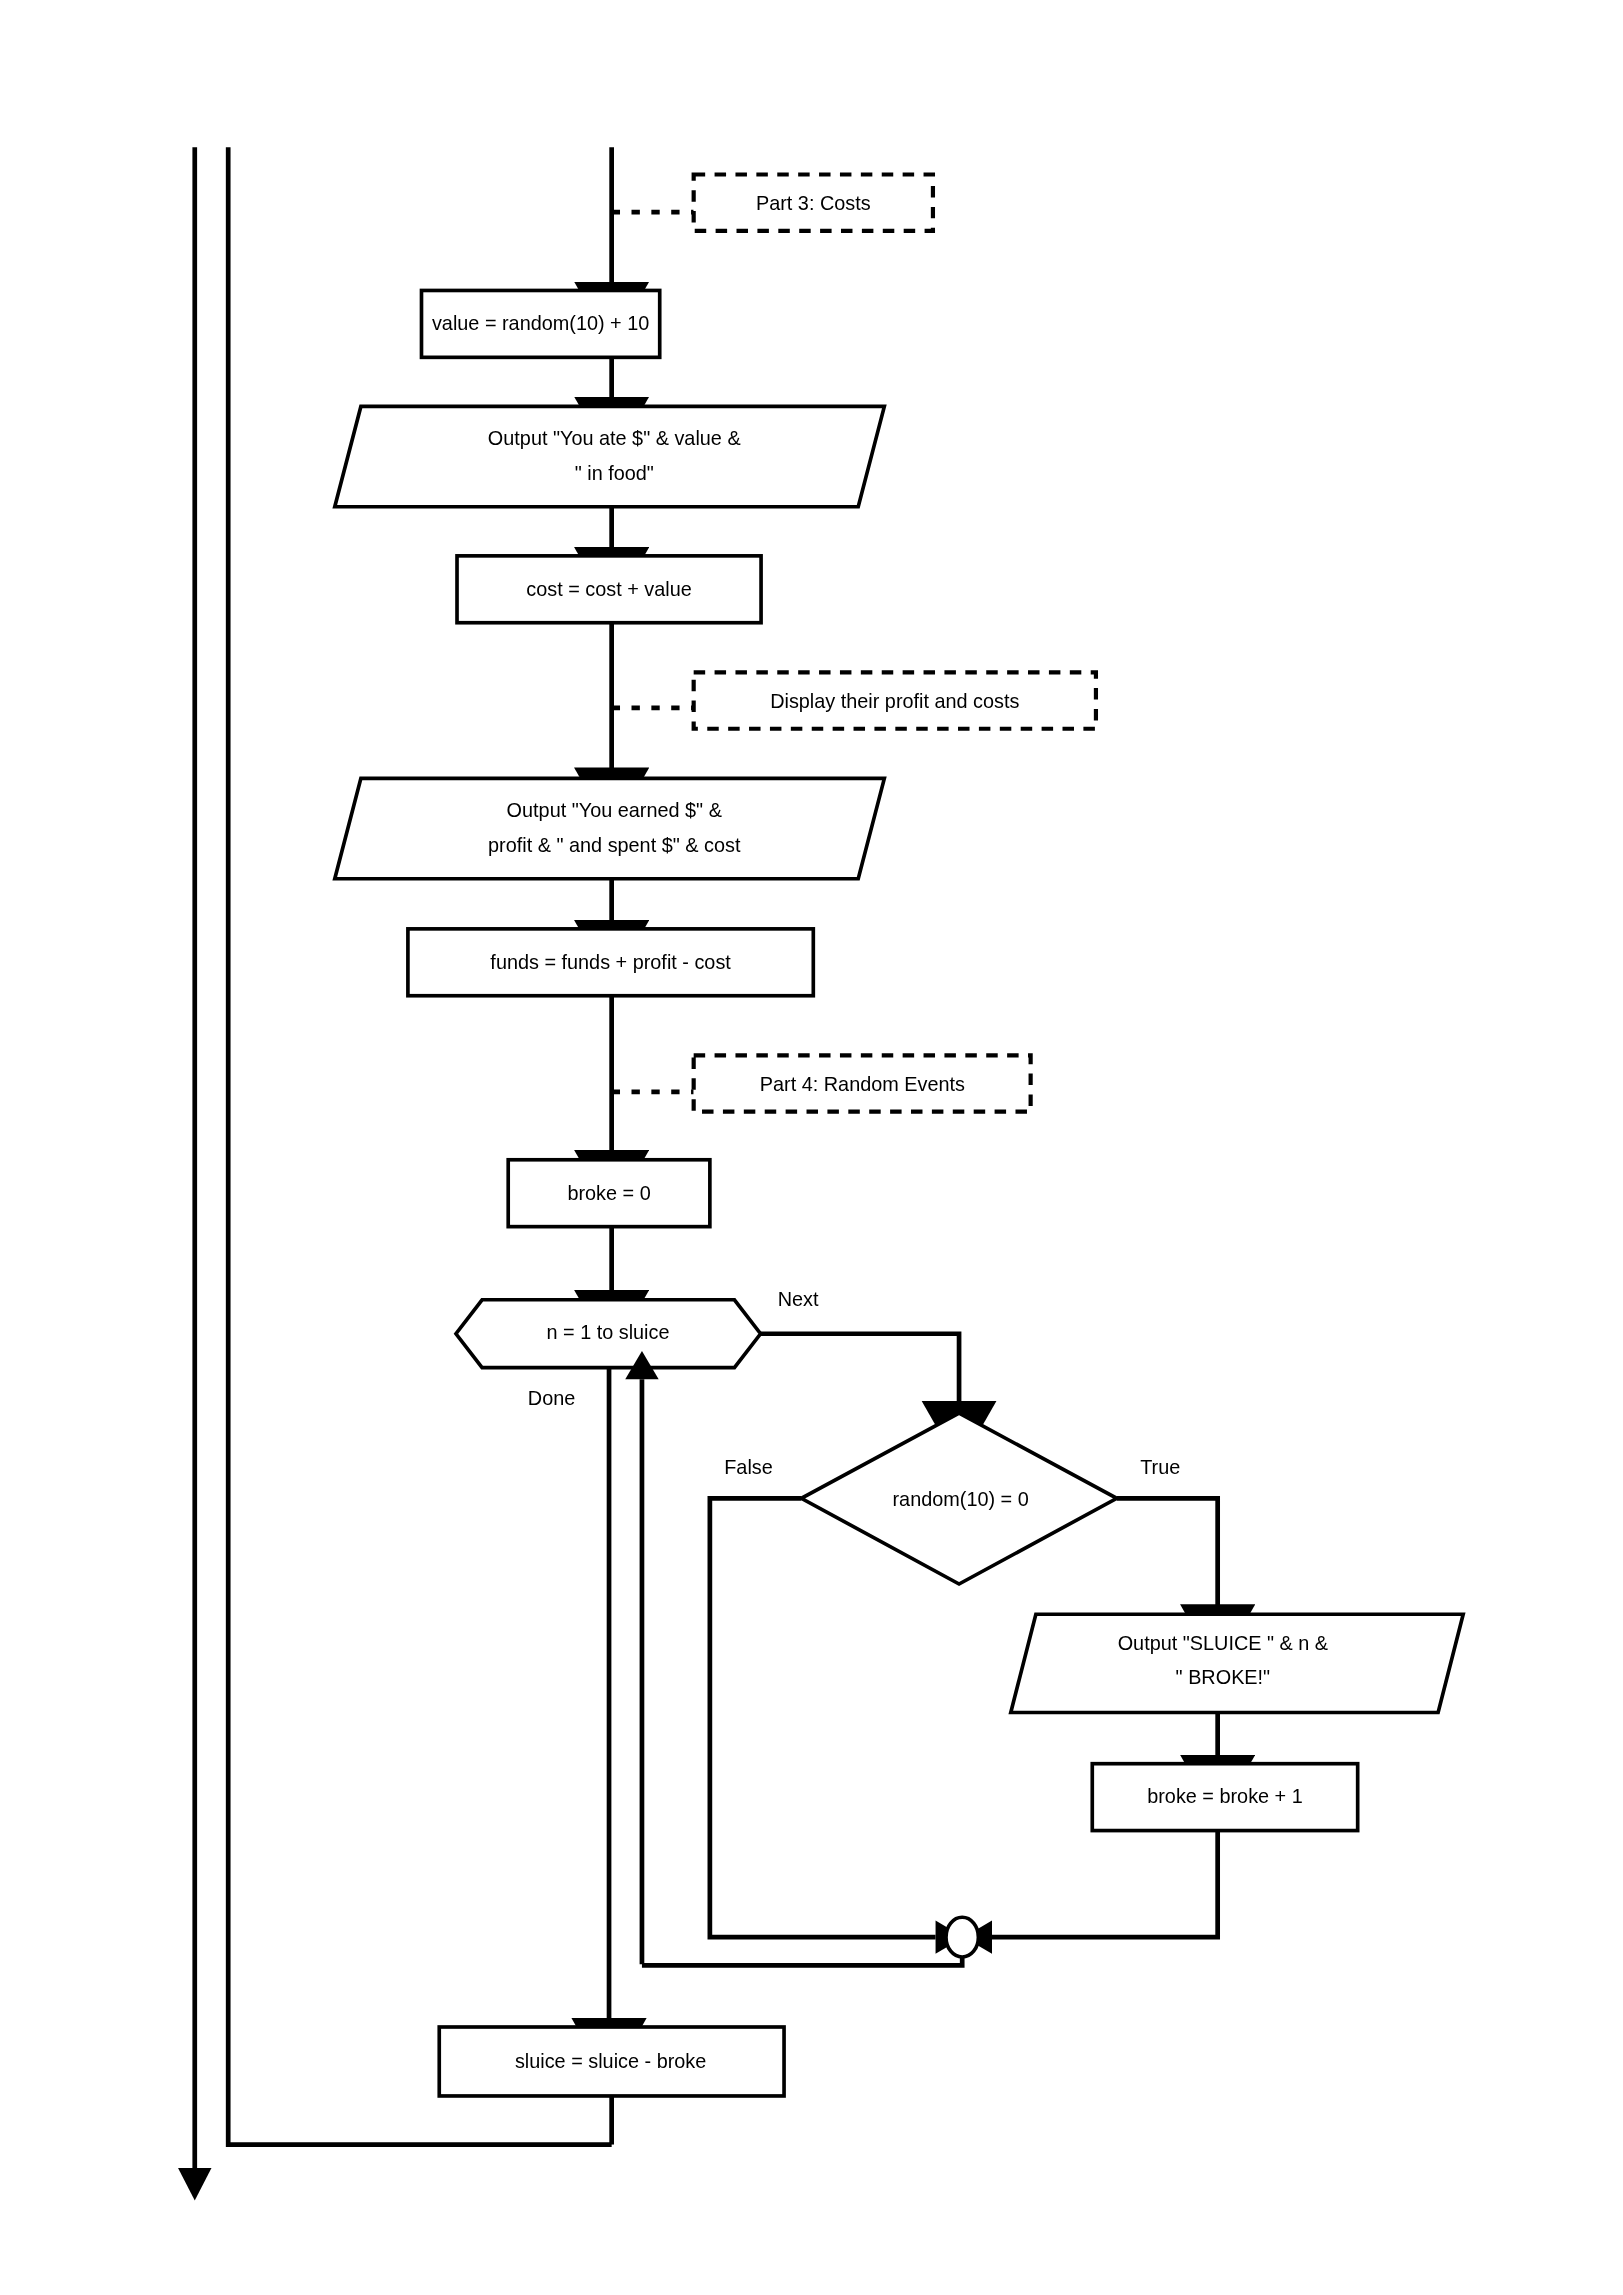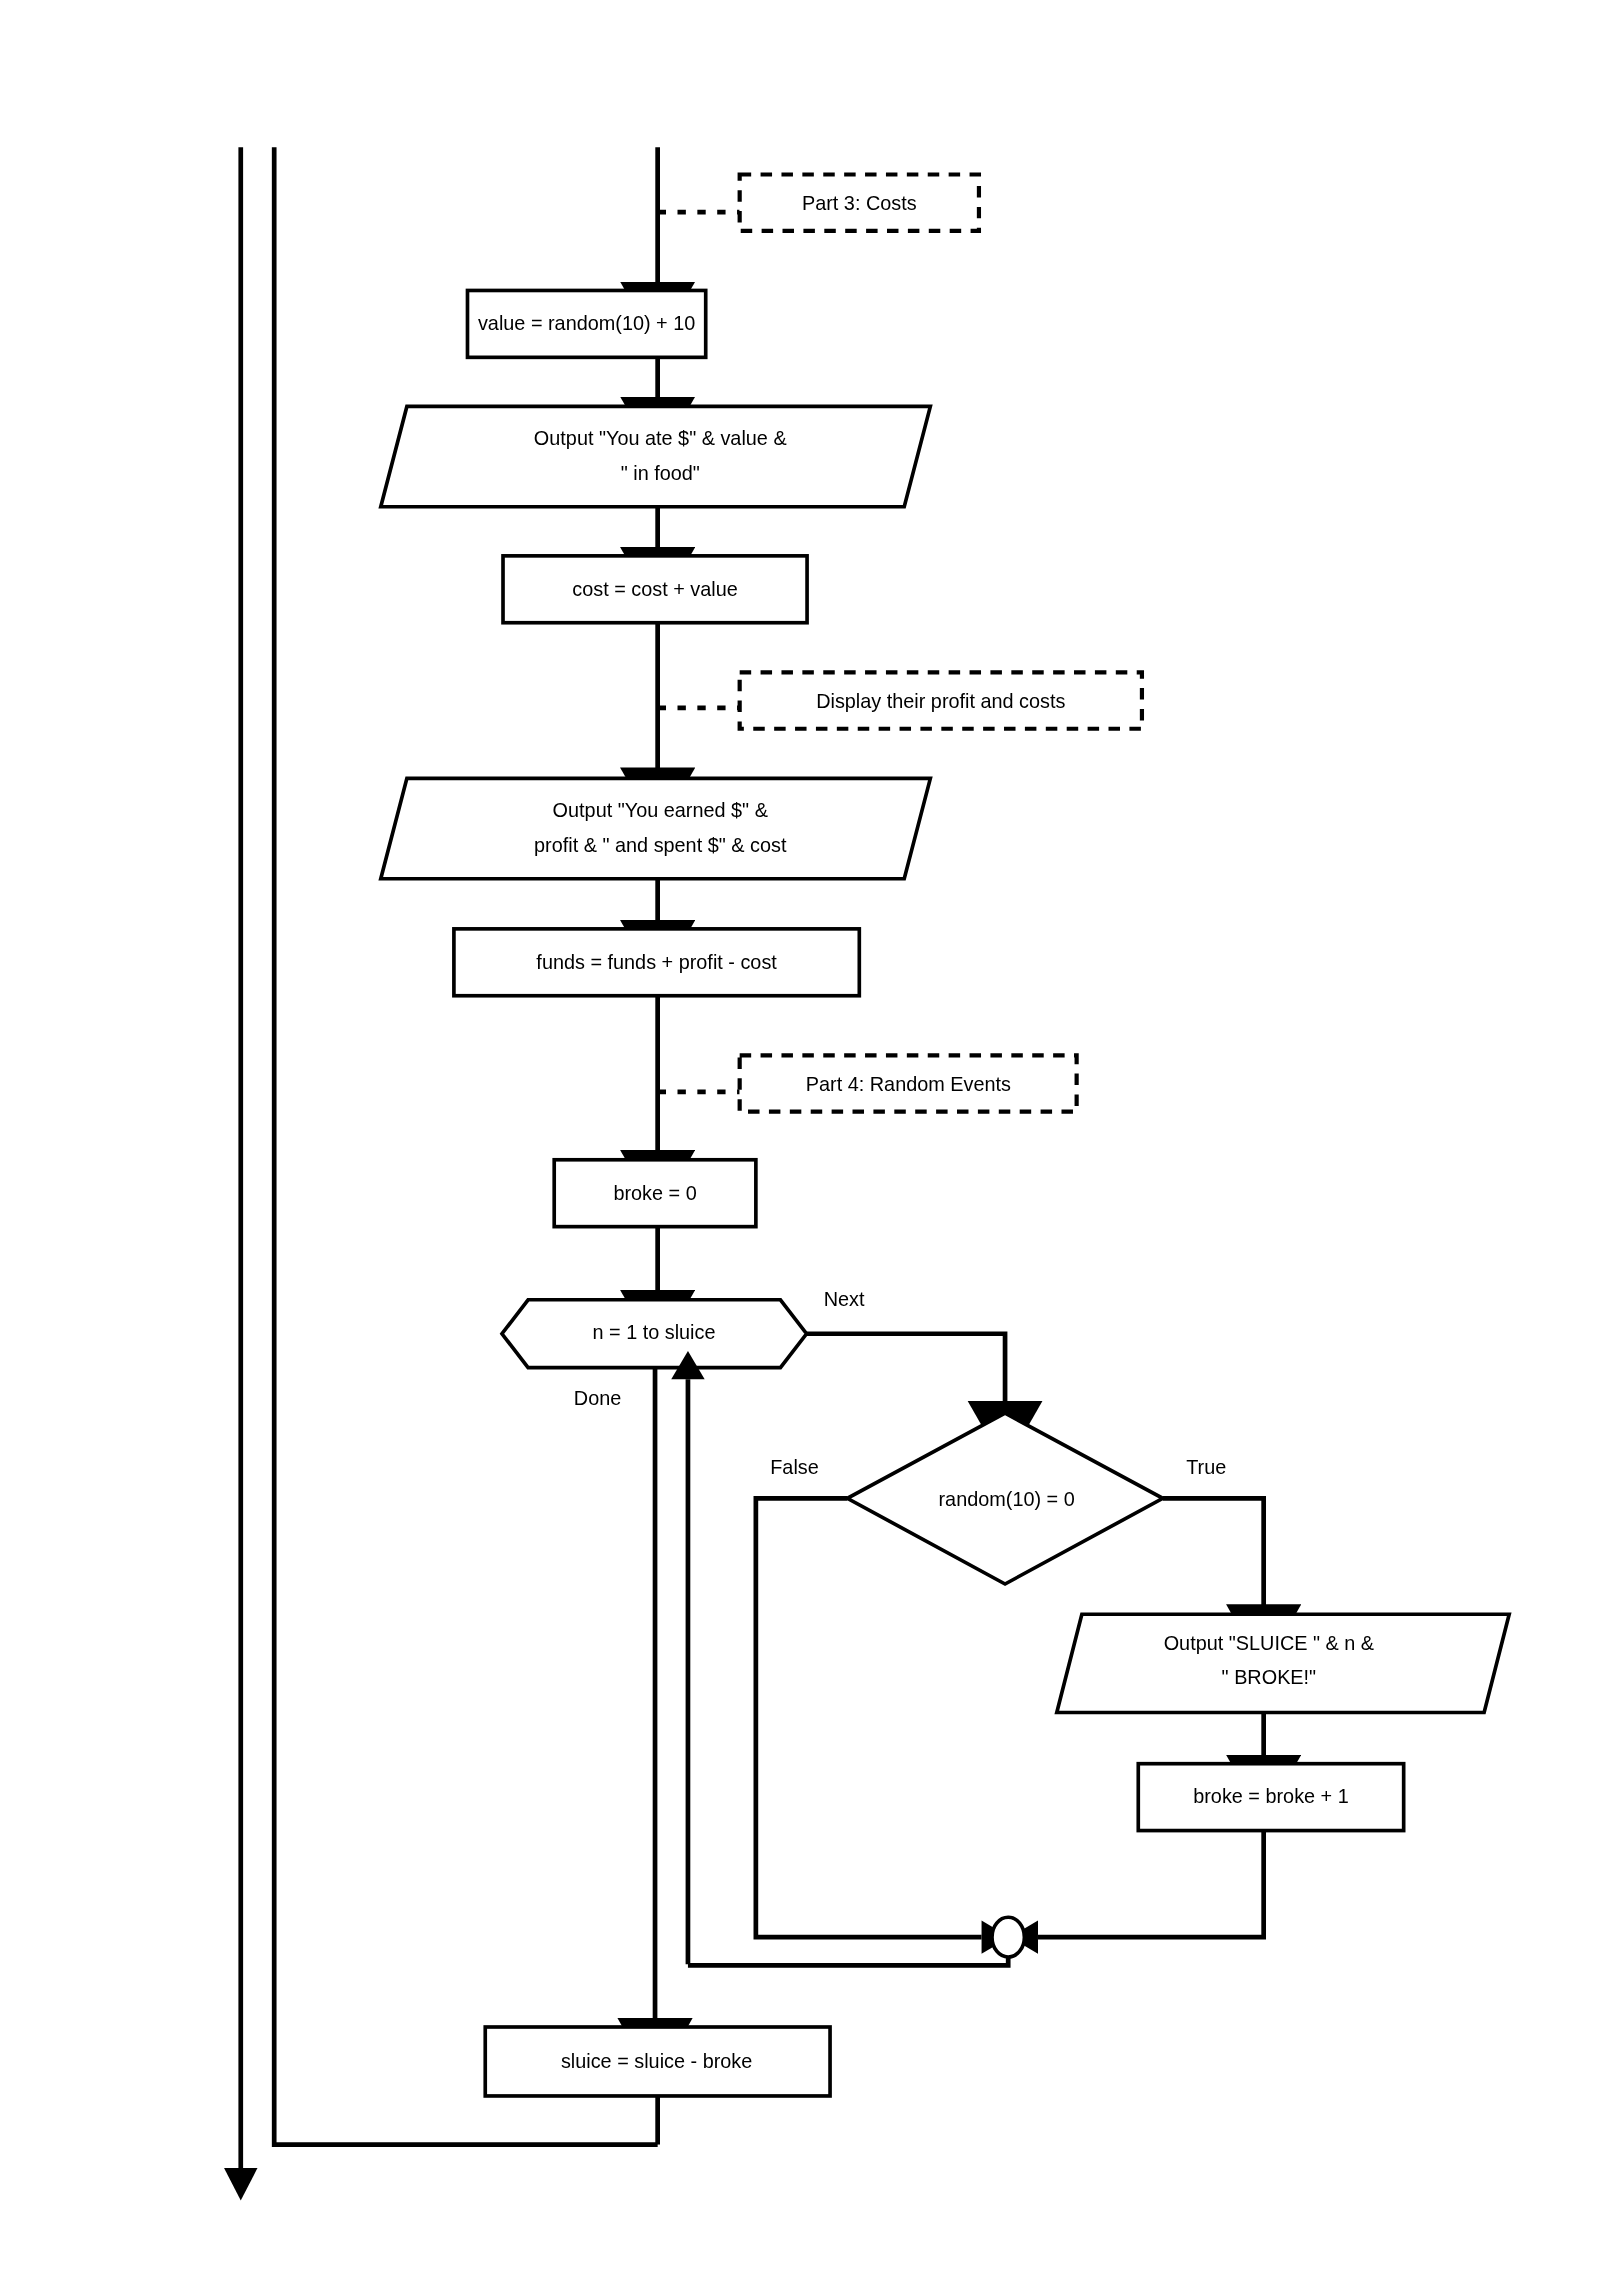--- a/index.html
+++ b/index.html
@@ -8,21 +8,20 @@
     background: #ffffff;
   }
   body {
     font-family: "Liberation Sans", sans-serif;
   }
   #flowchart-root {
     width: 1575px;
     height: 2295px;
     position: relative;
     background: #ffffff;
-    padding-left: 46px;
   }
   svg#flow-svg {
     display: block;
     width: 1624px;
     height: 2295px;
   }
   .shape-stroke {
     fill: #ffffff;
     stroke: #000000;
     stroke-width: 7;

